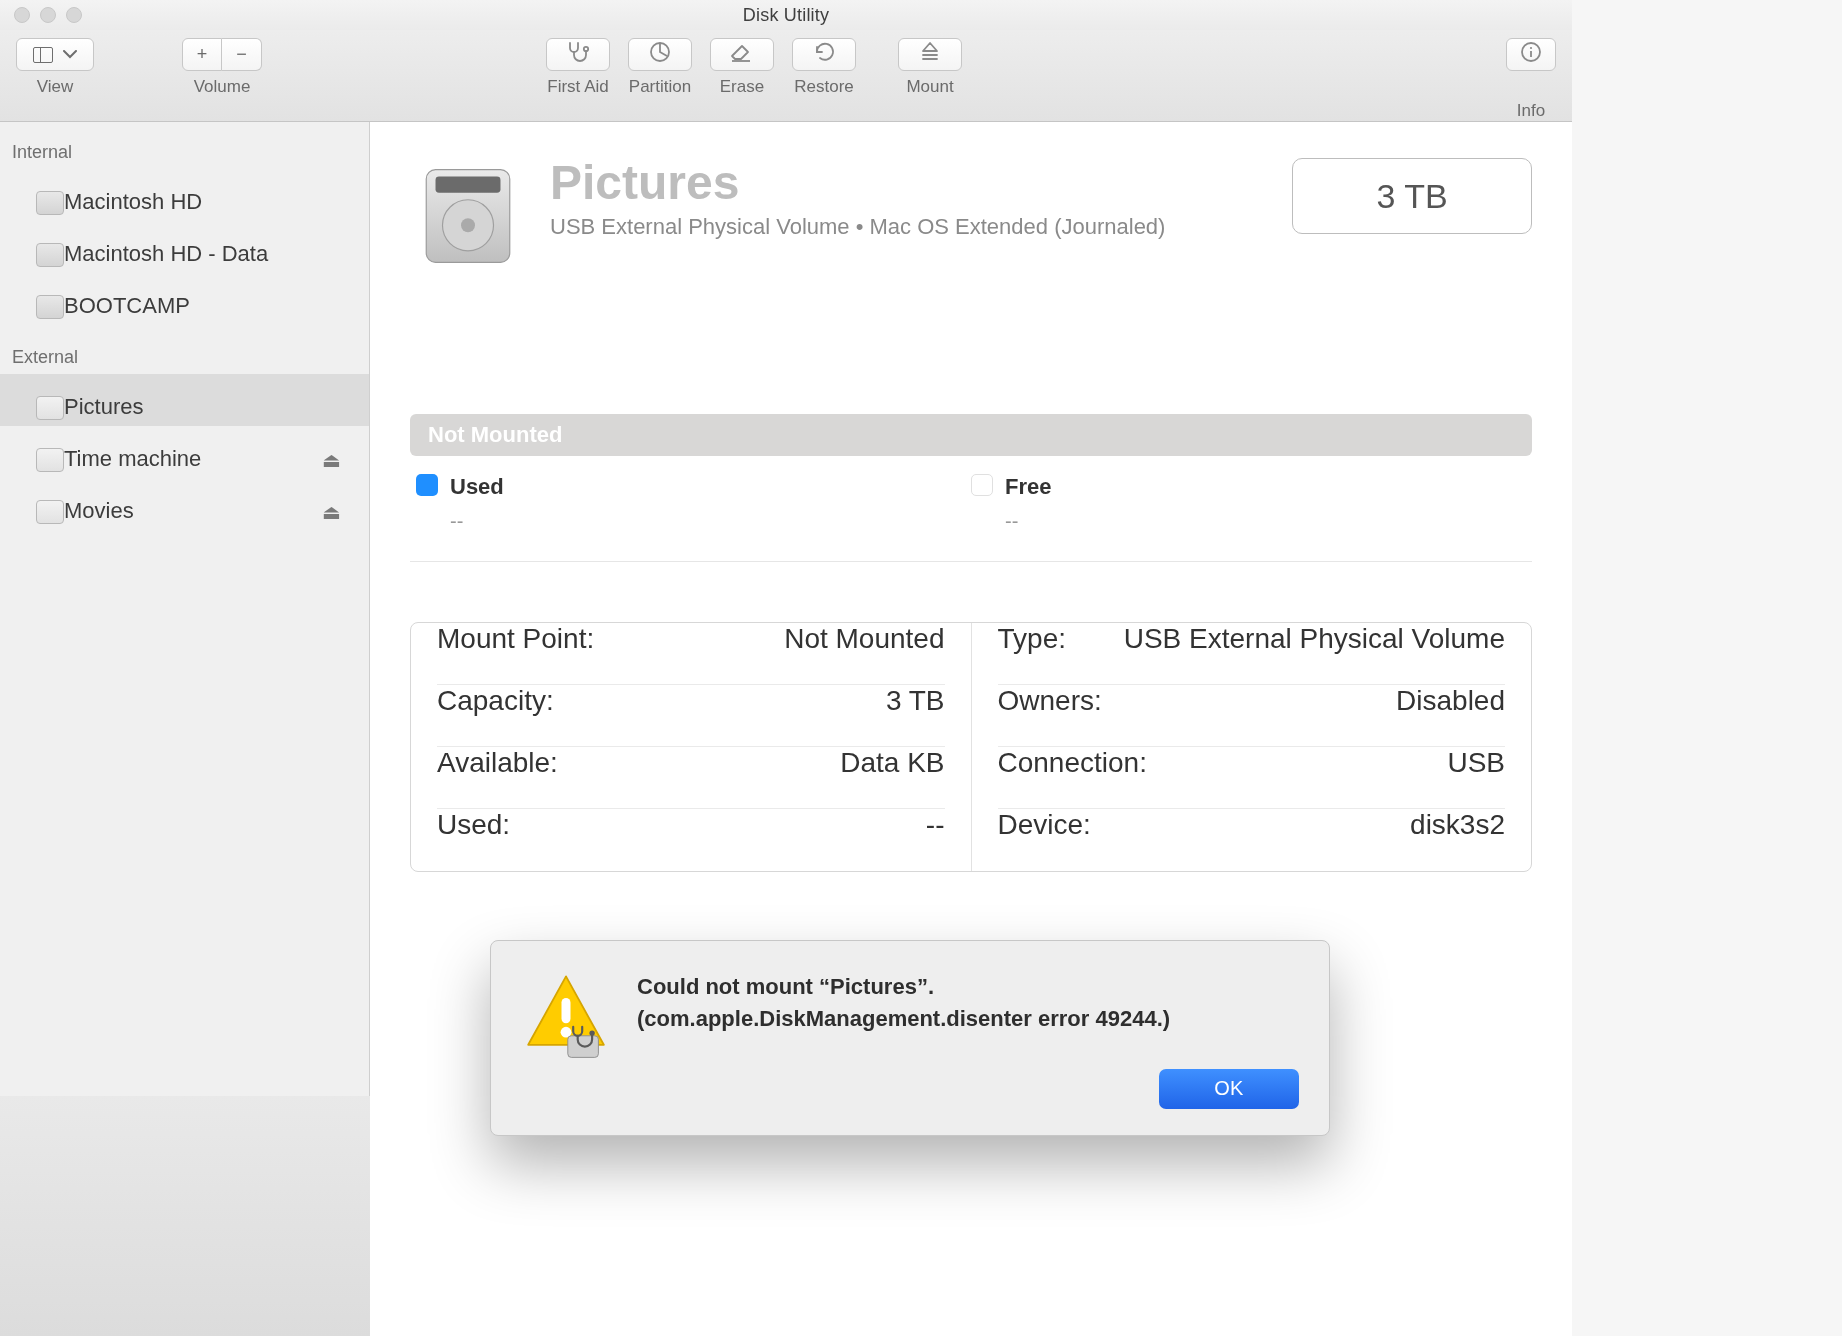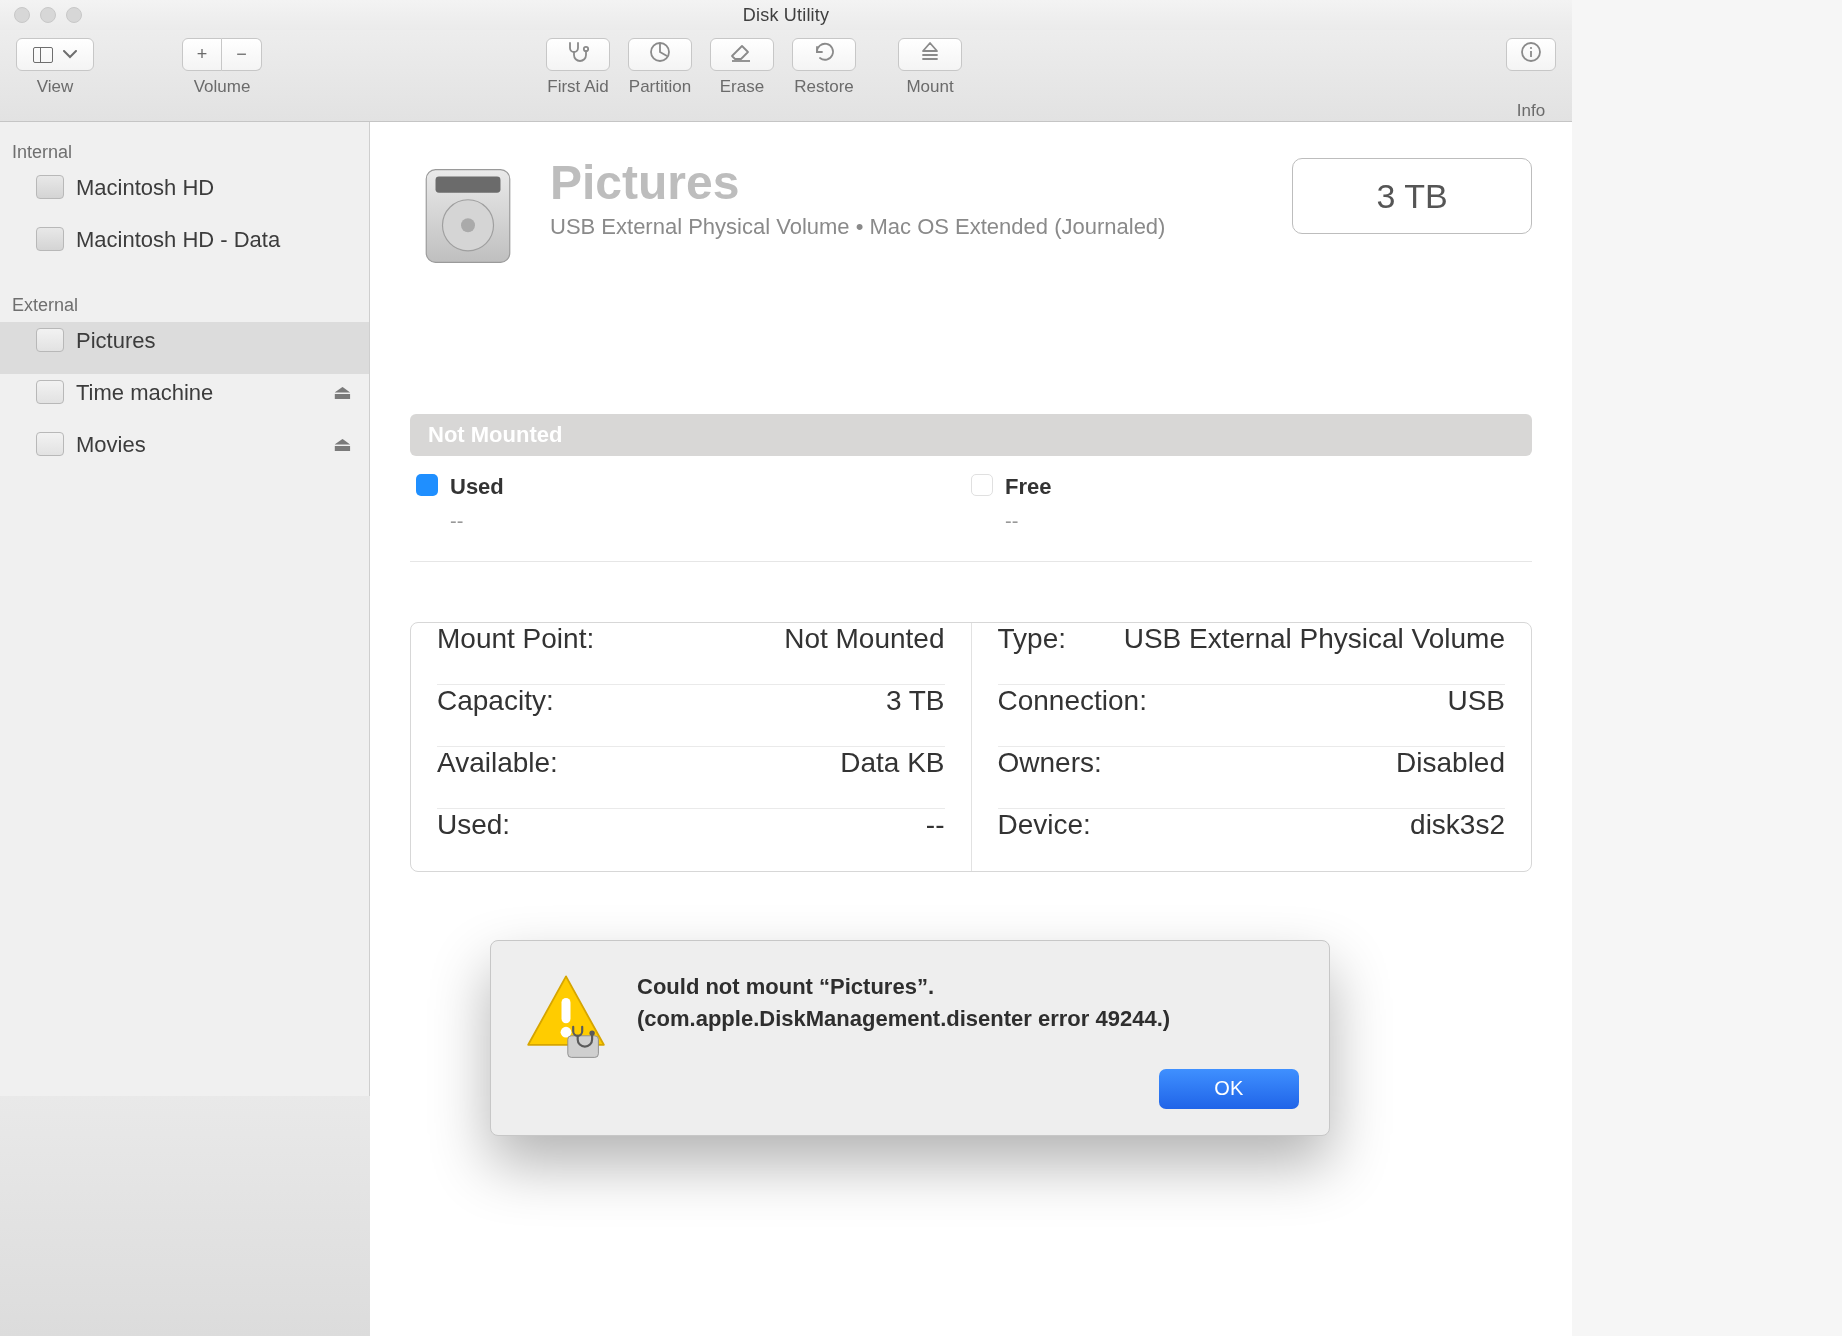--- a/index.html
+++ b/index.html
@@ -17,21 +17,21 @@
   .tbtn { height:33px; min-width:50px; background:linear-gradient(#ffffff,#f4f4f4); border:1px solid #c7c7c7; border-radius:6px; display:flex; align-items:center; justify-content:center; font-size:18px; color:#6a6a6a; }
   .tbtn + .tbtn.joined { border-top-left-radius:0; border-bottom-left-radius:0; border-left:none; }
   .tbtn.first { border-top-right-radius:0; border-bottom-right-radius:0; }
   .tlabel { font-size:17px; color:#6b6b6b; margin-top:6px; }
   .toolbar-center { flex:0 0 auto; display:flex; gap:18px; margin:0 auto; }
   .toolbar-right { margin-left:auto;gap:24px; }
   
   .body { flex:1; display:flex; min-height:0;border-radius:28px; }
   .sidebar { width:370px; background:#f0f0f0; border-right:1px solid #cfcfcf; padding-top:12px; }
   .side-section-title { font-size:18px; color:#6f6f6f; padding:8px 12px 6px 12px; }
-  .side-item { display:flex; align-items:flex-start; gap:12px; padding:6px 17px 6px 36px; font-size:22px; color:#3c3c3c; height:52px; }
+  .side-item { display:flex; align-items:flex-end; padding:6px 28px 6px 36px; font-size:22px; color:#3c3c3c; height:52px; }
   .side-item.selected { background:#dcdcdc; }
   .side-item .eject { margin-left:auto; color:#7a7a7a; font-size:20px; }
   .drive-ico { width:28px; height:24px; background:linear-gradient(#e8e8e8,#d4d4d4); border:1px solid #b8b8b8; border-radius:4px; position:relative; }
   .drive-ico.ext { background:linear-gradient(#f2f2f2,#e2e2e2); }
   
   .main { flex:1; background:#ffffff; padding:36px 40px 0 40px; position:relative; overflow:hidden; }
   .header-row { display:flex; align-items:flex-start; gap:24px; }
   .bigdrive { width:116px; height:116px; display:flex; align-items:center; justify-content:center; }
   .bigdrive svg { width:100%; height:100%; }
   .vol-title { font-size:48px; font-weight:700; color:#bdbdbd; line-height:1.05; }
@@ -187,20 +187,24 @@
       <div class="side-section-title">Internal</div>
 
       <div class="side-item">
         <span class="drive-ico"></span>
         <span>Macintosh HD</span>
       </div>
       <div class="side-item">
         <span class="drive-ico"></span>
         <span>Macintosh HD - Data</span>
       </div>
+      <div class="side-item">
+        <span class="drive-ico"></span>
+        <span>BOOTCAMP</span>
+      </div>
 
       <div class="side-section-title" style="margin-top:14px">External</div>
 
       <div class="side-item selected">
         <span class="drive-ico ext"></span>
         <span>Pictures</span>
       </div>
       <div class="side-item">
         <span class="drive-ico ext"></span>
         <span>Time machine</span>
@@ -276,26 +280,26 @@
               <span class="k">Used:</span>
               <span class="v">--</span>
             </div>
         </div>
         <div class="details-col">
           <div class="drow">
               <span class="k">Type:</span>
               <span class="v">USB External Physical Volume</span>
             </div>
           <div class="drow">
+              <span class="k">Owners:</span>
+              <span class="v">Disabled</span>
+            </div>
+          <div class="drow">
               <span class="k">Connection:</span>
               <span class="v">USB</span>
-            </div>
-          <div class="drow">
-              <span class="k">Owners:</span>
-              <span class="v">Disabled</span>
             </div>
           <div class="drow">
               <span class="k">Device:</span>
               <span class="v">disk3s2</span>
             </div>
         </div>
       </div>
     </div>
   </div>
 

